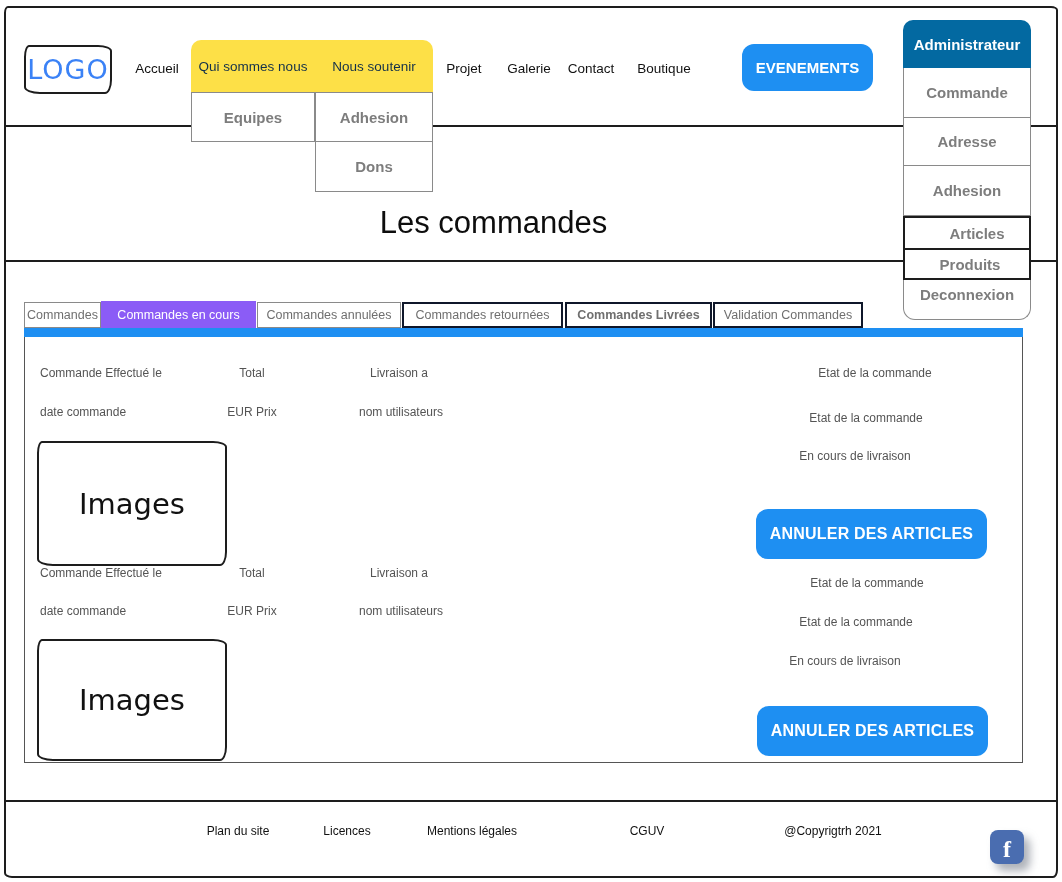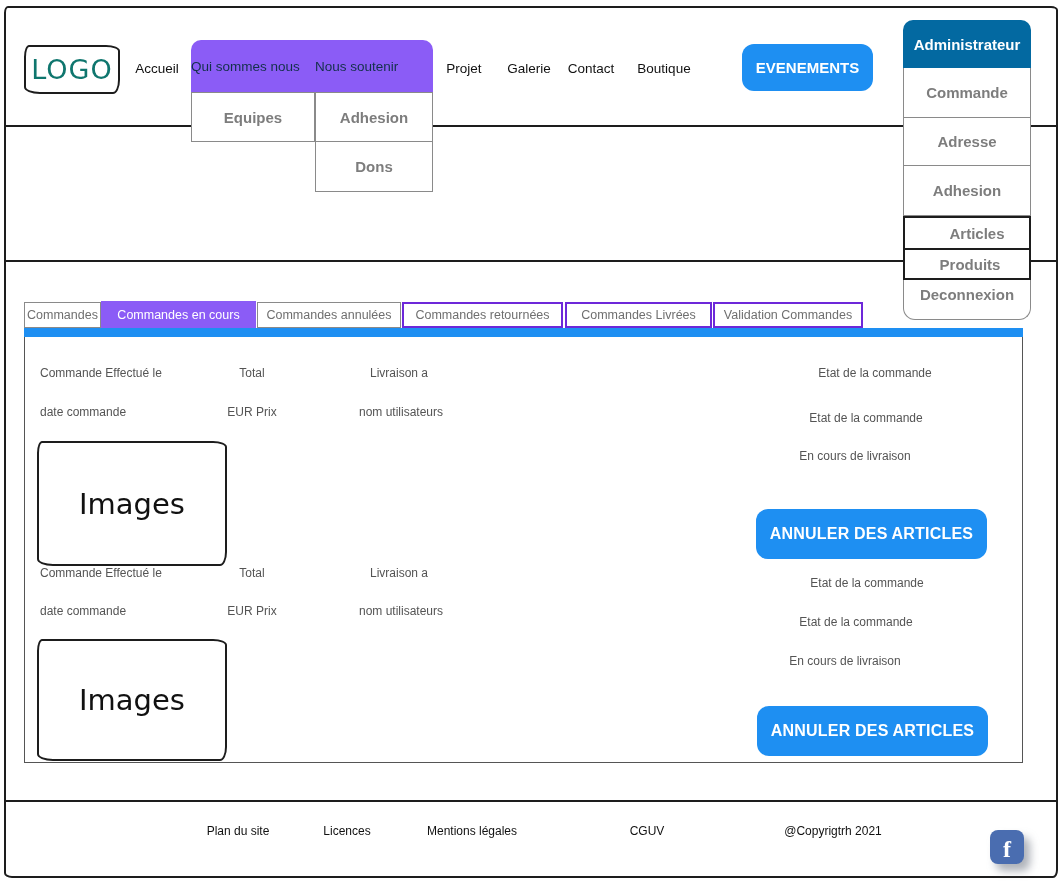--- a/index.html
+++ b/index.html
@@ -18,25 +18,25 @@
   .sketch {
     border:2px solid #1d1d1d;
     border-radius:5px 14px 7px 16px / 12px 6px 14px 7px;
     background:#fff;
   }
 
   .abs { position:absolute; }
   .ctr { position:absolute; transform:translateX(-50%); white-space:nowrap; }
 
   
-  .logo-box { left:18px; top:37px; width:96px; height:49px; display:flex; align-items:center; justify-content:center;
-    font-family:"DejaVu Sans", sans-serif; font-size:27px; color:#0f766e; letter-spacing:1px; }
+  .logo-box { left:18px; top:37px; width:88px; height:49px; display:flex; align-items:center; justify-content:center;
+    font-family:"DejaVu Sans", sans-serif; font-size:27px; color:#3b82f6; letter-spacing:1px; }
   .nav-item { top:53px; font-size:13.5px; color:#111; cursor:pointer; }
-  .nav-pill { top:32px; height:52px; background:#8b5cf6; color:#13304a; font-size:13.5px;
-    display:flex; align-items:center; justify-content:flex-start; cursor:pointer; }
+  .nav-pill { top:32px; height:52px; background:#fde047; color:#13304a; font-size:13.5px;
+    display:flex; align-items:center; justify-content:center; cursor:pointer; }
   .pill-left  { border-radius:10px 0 0 0; }
   .pill-right { border-radius:0 10px 0 0; }
 
   .dd-box { background:#fff; border:1px solid #8a8a8a; color:#7d7d7d; font-weight:bold; font-size:15px;
     display:flex; align-items:center; justify-content:center; cursor:pointer; }
 
   .btn-blue { background:#1e8ff2; color:#fff; font-weight:bold; text-align:center; cursor:pointer;
     display:flex; align-items:center; justify-content:center; }
 
   
@@ -47,21 +47,21 @@
     font-size:15px; display:flex; align-items:center; justify-content:center; cursor:pointer; }
   .admin-item.dark { border:2px solid #1d1d1d; }
   .admin-item.last { border-radius:0 0 12px 12px; height:40px; align-items:flex-start; padding-top:6px; }
 
   
   .page-title { top:197px; left:0; width:975px; text-align:center; font-size:31px; color:#0d0d0d; }
 
   
   .tab { top:294px; height:26px; font-size:12.5px; display:flex; align-items:center; justify-content:center;
     background:#fff; border:1px solid #8a8a8a; color:#6f6f6f; cursor:pointer; white-space:nowrap; }
-  .tab.dark { border:2px solid #6d28d9; }
+  .tab.dark { border:2px solid #0f172a; }
   .tab.active { background:#8b5cf6; border:none; color:#fff; height:27px; top:293px; }
   .tab-accent-bar { left:18px; top:320px; width:999px; height:9px; background:#1e8ff2; }
 
   .panel { left:18px; top:329px; width:999px; height:426px; border:1px solid #555; border-top:none; background:#fff; }
 
   .lbl { position:absolute; font-size:12px; color:#545454; white-space:nowrap; }
   .lbl.c { transform:translateX(-50%); }
 
   .img-box { width:190px; height:125px; display:flex; align-items:center; justify-content:center;
     font-family:"DejaVu Sans", sans-serif; font-size:29px; color:#111; }
@@ -110,34 +110,35 @@
   <div class="abs admin">
     <div class="admin-header">Administrateur</div>
     <div class="admin-item" style="height:50px;">Commande</div>
     <div class="admin-item" style="height:48px;">Adresse</div>
     <div class="admin-item" style="height:50px;">Adhesion</div>
     <div class="admin-item dark" style="height:34px;padding-left:20px;">Articles</div>
     <div class="admin-item dark" style="height:30px; border-top:none;padding-left:6px;">Produits</div>
     <div class="admin-item last">Deconnexion</div>
   </div>
 
+  <div class="abs page-title">Les commandes</div>
 
   <div class="abs tab" style="left:18px; width:77px;">
     <span>Commandes</span>
     </div>
   <div class="abs tab active" style="left:95px; width:155px;">
     <span>Commandes en cours</span>
     </div>
   <div class="abs tab" style="left:251px; width:144px;">
     <span>Commandes annulées</span>
     </div>
   <div class="abs tab dark" style="left:396px; width:161px;">
     <span>Commandes retournées</span>
     </div>
-  <div class="abs tab dark" style="left:559px; width:147px;">
+  <div class="abs tab dark" style="left:559px; width:147px;font-weight:bold;">
     <span>Commandes Livrées</span>
     </div>
   <div class="abs tab dark" style="left:707px; width:150px;">
     <span>Validation Commandes</span>
     </div>
 
   <div class="abs tab-accent-bar"></div>
 
   <div class="abs panel">
 

